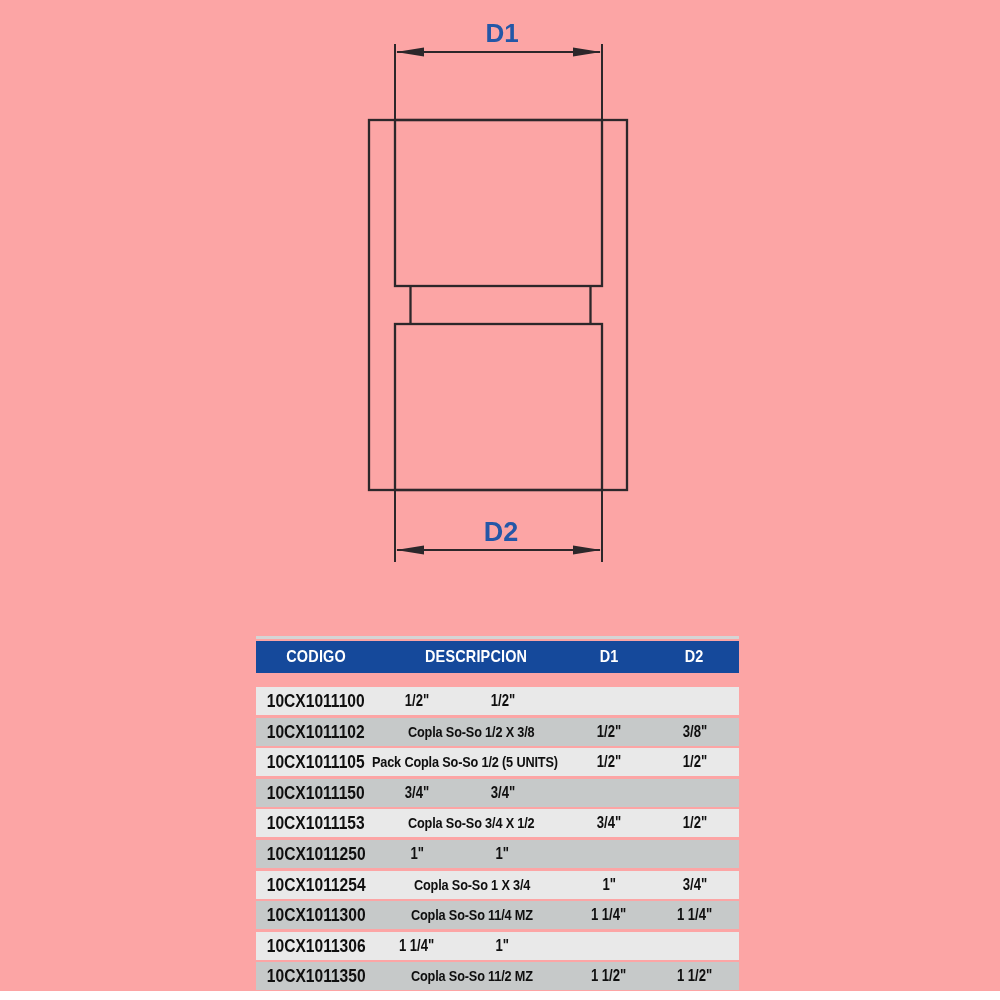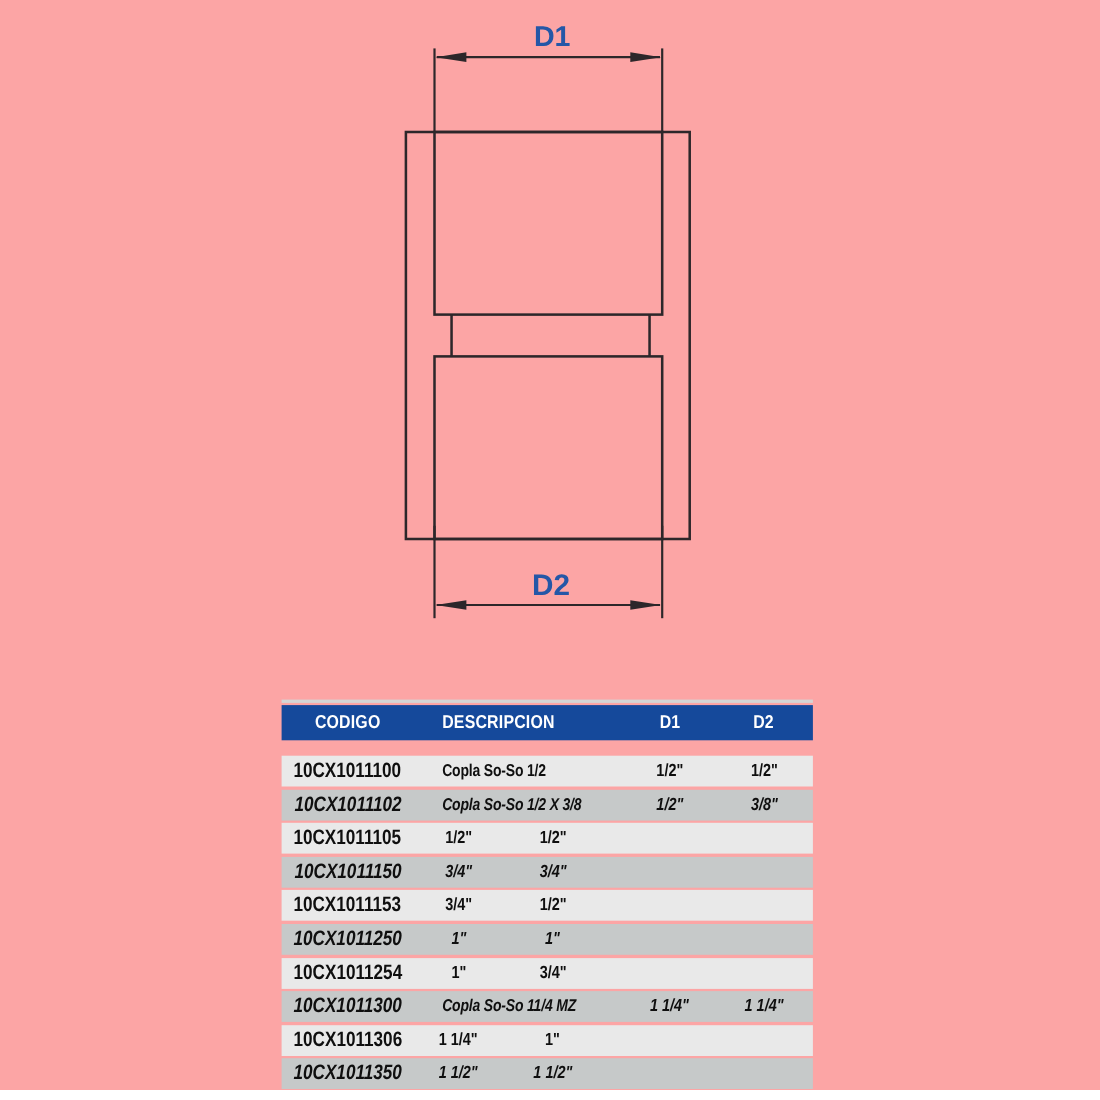--- a/index.html
+++ b/index.html
@@ -17,24 +17,24 @@
   .dim-label.d1 { font-size:26px; }
   .dim-label.d2 { font-size:27px; }
 
   
   .table { position:absolute; left:256px; top:636px; width:483px; }
   .t-top-border { height:3px; background:#d4d5d5; margin-bottom:2px; }
   .t-header { height:32px; background:#15499b; display:flex; align-items:center; }
   .t-rows { display:flex; flex-direction:column; gap:2.6px; margin-top:14px; }
   .t-row { height:28px; display:flex; align-items:center; }
   .t-row.light { background:#e9e9e9; }
-  .t-row.dark  { background:#c6c9c9;font-style:italic; }
+  .t-row.dark  { background:#c6c9c9; }
   .c { display:flex; align-items:center; justify-content:center; height:100%; box-sizing:border-box; }
   .c1 { width:120px; }
-  .c2 { width:192px; justify-content:flex-start; padding-left:26px; }
+  .c2 { width:192px; justify-content:center; padding-left:26px; }
   .c3 { width:82px; }
   .c4 { width:89px; }
   .tx { display:inline-block; white-space:nowrap; font-weight:bold; color:#0f0f0f;
         transform:scaleX(.82); transform-origin:center center; }
   .c2 .tx { transform-origin:left center; }
   .th-tx { color:#ffffff; font-size:17px; transform:scaleX(.85); letter-spacing:.2px; }
   .code { font-size:19px; }
   .desc { font-size:15.5px; letter-spacing:-0.2px; }
   .val  { font-size:16px; }
 </style>
@@ -86,23 +86,20 @@
           <span class="tx th-tx">D2</span>
         </div>
     </div>
 
     <div class="t-rows">
 
       <div class="t-row light">
         <div class="c c1">
             <span class="tx code">10CX1011100</span>
           </div>
-        <div class="c c2">
-            <span class="tx desc">Copla So-So 1/2</span>
-          </div>
         <div class="c c3">
             <span class="tx val">1/2"</span>
           </div>
         <div class="c c4">
             <span class="tx val">1/2"</span>
           </div>
       </div>
 
       <div class="t-row dark">
         <div class="c c1">
@@ -116,20 +113,23 @@
           </div>
         <div class="c c4">
             <span class="tx val">3/8"</span>
           </div>
       </div>
 
       <div class="t-row light">
         <div class="c c1">
             <span class="tx code">10CX1011105</span>
           </div>
+        <div class="c c2">
+            <span class="tx desc">Pack Copla So-So 1/2 (5 UNITS)</span>
+          </div>
         <div class="c c3">
             <span class="tx val">1/2"</span>
           </div>
         <div class="c c4">
             <span class="tx val">1/2"</span>
           </div>
       </div>
 
       <div class="t-row dark">
         <div class="c c1">
@@ -140,20 +140,23 @@
           </div>
         <div class="c c4">
             <span class="tx val">3/4"</span>
           </div>
       </div>
 
       <div class="t-row light">
         <div class="c c1">
             <span class="tx code">10CX1011153</span>
           </div>
+        <div class="c c2">
+            <span class="tx desc">Copla So-So 3/4 X 1/2</span>
+          </div>
         <div class="c c3">
             <span class="tx val">3/4"</span>
           </div>
         <div class="c c4">
             <span class="tx val">1/2"</span>
           </div>
       </div>
 
       <div class="t-row dark">
         <div class="c c1">
@@ -164,20 +167,23 @@
           </div>
         <div class="c c4">
             <span class="tx val">1"</span>
           </div>
       </div>
 
       <div class="t-row light">
         <div class="c c1">
             <span class="tx code">10CX1011254</span>
           </div>
+        <div class="c c2">
+            <span class="tx desc">Copla So-So 1 X 3/4</span>
+          </div>
         <div class="c c3">
             <span class="tx val">1"</span>
           </div>
         <div class="c c4">
             <span class="tx val">3/4"</span>
           </div>
       </div>
 
       <div class="t-row dark">
         <div class="c c1">
@@ -202,20 +208,23 @@
             <span class="tx val">1 1/4"</span>
           </div>
         <div class="c c4">
             <span class="tx val">1"</span>
           </div>
       </div>
 
       <div class="t-row dark">
         <div class="c c1">
             <span class="tx code">10CX1011350</span>
+          </div>
+        <div class="c c2">
+            <span class="tx desc">Copla So-So 11/2 MZ</span>
           </div>
         <div class="c c3">
             <span class="tx val">1 1/2"</span>
           </div>
         <div class="c c4">
             <span class="tx val">1 1/2"</span>
           </div>
       </div>
 
       <div class="t-row light">

